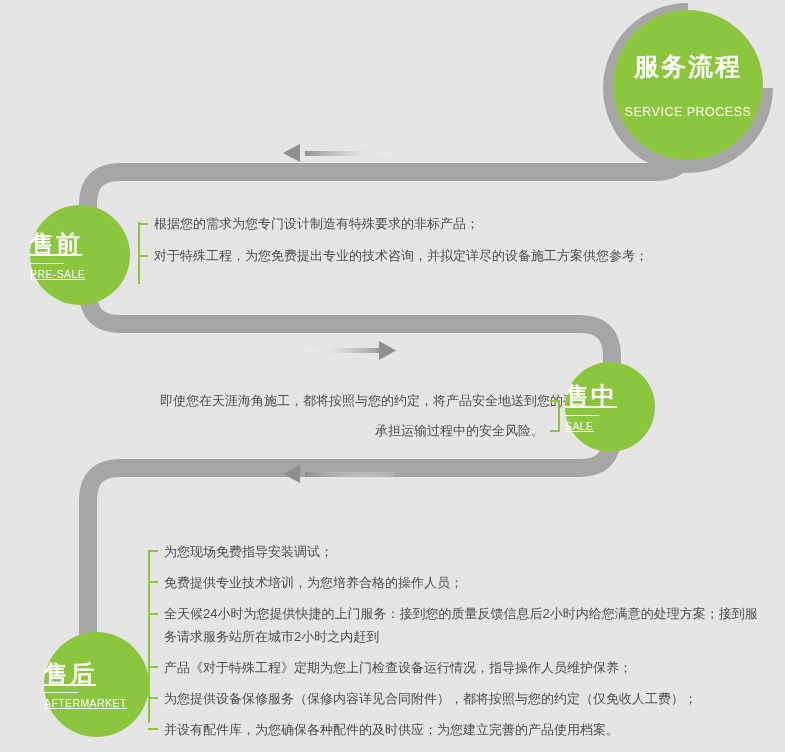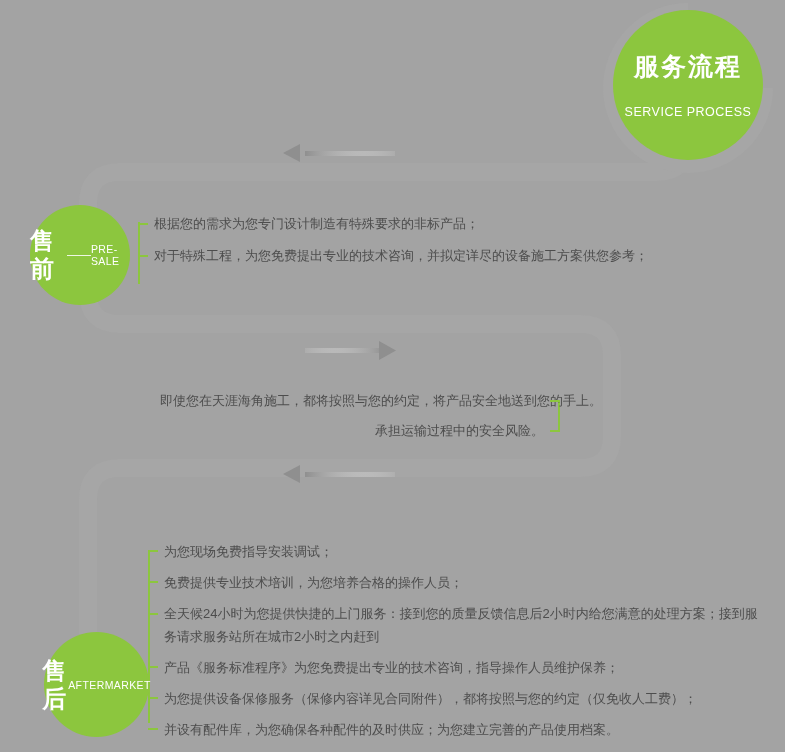--- a/index.html
+++ b/index.html
@@ -8,21 +8,21 @@
     background: #ffffff;
   }
   body {
     font-family: "Liberation Sans", sans-serif;
   }
   #canvas {
     position: relative;
     width: 785px;
     height: 752px;
     overflow: hidden;
-    background: #a3a3a3;
+    background: #e5e5e5;
   }
   #flowpath {
     position: absolute;
     left: 0;
     top: 0;
     width: 785px;
     height: 752px;
   }
 
   
@@ -53,24 +53,24 @@
     margin-top: 24px;
   }
 
   
   .stage {
     position: absolute;
     border-radius: 50%;
     background: #8cc63e;
     color: #ffffff;
     display: flex;
-    flex-direction: row;
-    align-items: center;
+    flex-direction: column;
     justify-content: center;
     z-index: 5;
+    text-decoration: underline;
   }
   .stage .cn {
     font-size: 24px;
     font-weight: bold;
     letter-spacing: 2px;
     line-height: 1.15;
   }
   .stage .divider {
     width: 34px;
     height: 1px;
@@ -201,34 +201,39 @@
     <div class="cn">售前</div>
     <div class="divider"></div>
     <div class="en">PRE-SALE</div>
   </div>
 
   <div class="block" id="block-presale">
     <div class="line">根据您的需求为您专门设计制造有特殊要求的非标产品；</div>
     <div class="line">对于特殊工程，为您免费提出专业的技术咨询，并拟定详尽的设备施工方案供您参考；</div>
   </div>
 
+  <div class="stage" id="stage-sale">
+    <div class="cn">售中</div>
+    <div class="divider"></div>
+    <div class="en">SALE</div>
+  </div>
 
   <div class="block" id="block-sale">
     <div class="line">即使您在天涯海角施工，都将按照与您的约定，将产品安全地送到您的手上。</div>
     <div class="line">承担运输过程中的安全风险。</div>
   </div>
 
   <div class="stage" id="stage-after">
     <div class="cn">售后</div>
     <div class="divider"></div>
     <div class="en">AFTERMARKET</div>
   </div>
 
   <div class="block" id="block-after">
     <div class="line">为您现场免费指导安装调试；</div>
     <div class="line">免费提供专业技术培训，为您培养合格的操作人员；</div>
     <div class="line two-line" style="width:600px; white-space:normal;">全天候24小时为您提供快捷的上门服务：接到您的质量反馈信息后2小时内给您满意的处理方案；接到服务请求服务站所在城市2小时之内赶到</div>
-    <div class="line">产品《服务标准程序》为您免费提出专业的技术咨询，指导操作人员维护保养；</div>
+    <div class="line">产品《对于特殊工程》定期为您上门检查设备运行情况，指导操作人员维护保养；</div>
     <div class="line">为您提供设备保修服务（保修内容详见合同附件），都将按照与您的约定（仅免收人工费）；</div>
     <div class="line">并设有配件库，为您确保各种配件的及时供应；为您建立完善的产品使用档案。</div>
   </div>
 
 </div>
 
 </body></html>

